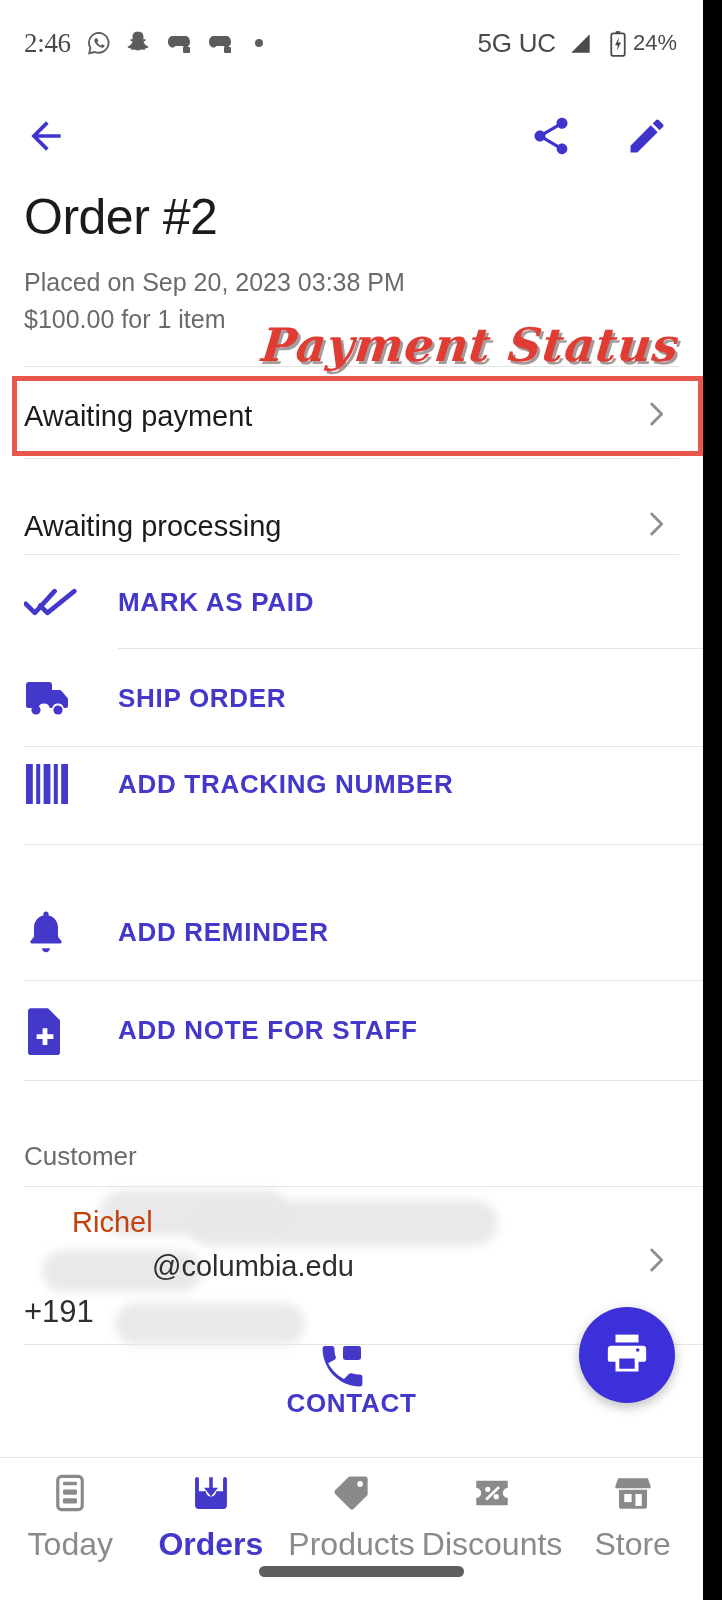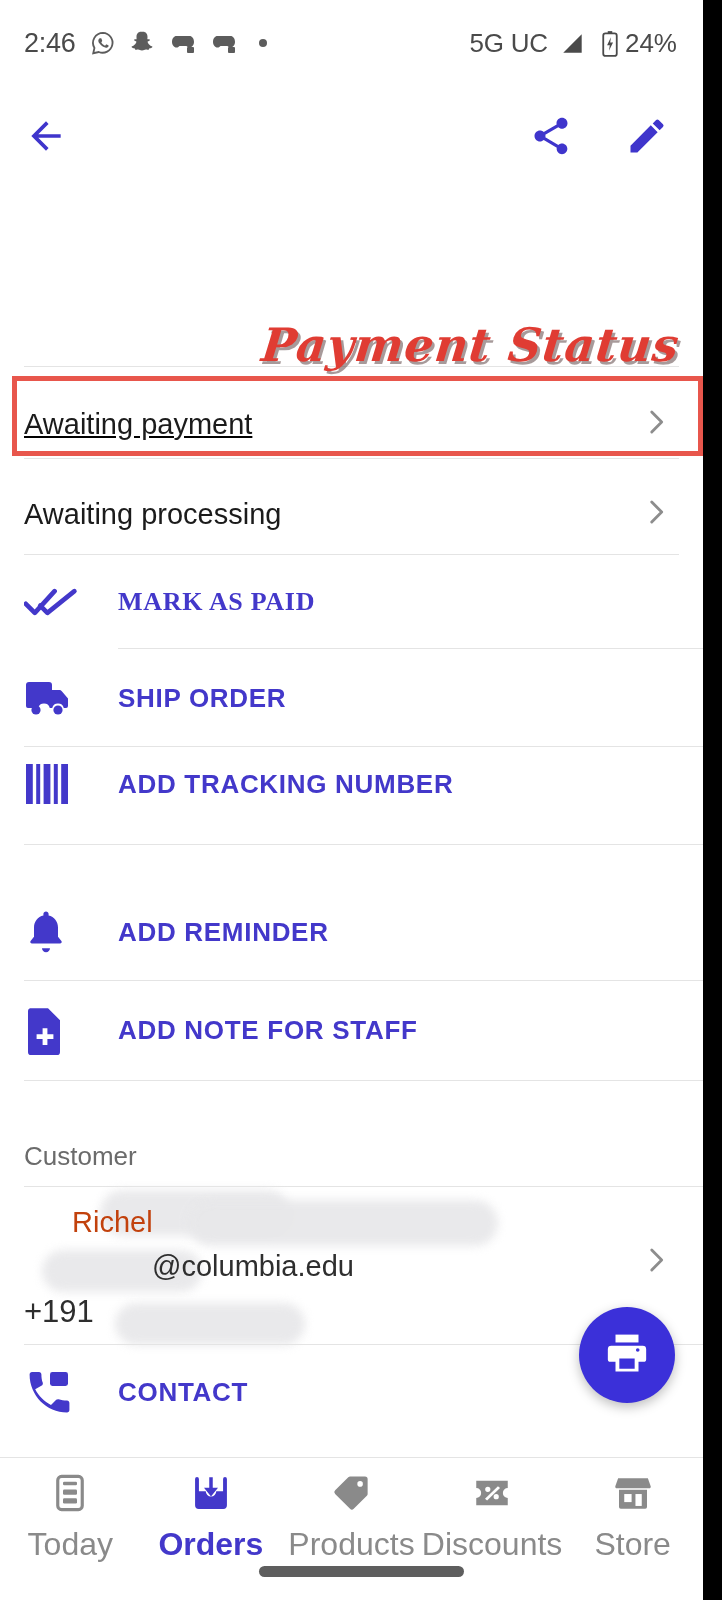--- a/index.html
+++ b/index.html
@@ -23,32 +23,32 @@
 
   
   .statusbar {
     position: absolute; left: 0; top: 0; width: 703px; height: 86px;
     display: flex; align-items: center; justify-content: space-between;
     padding: 0 26px 0 24px;
   }
   .sb-left, .sb-right { display: flex; align-items: center; }
   .sb-time {
     font-size: 27px; color: #4a4a4a; letter-spacing: -0.3px;
-    font-family: Liberation Sans, sans-serif;
+    font-family: Liberation Serif, serif;
   }
   .sb-ico { margin-left: 15px; display: flex; align-items: center; }
   .sb-dot {
     width: 8px; height: 8px; border-radius: 50%;
     background: #5c5c5c; margin-left: 22px;
   }
   .sb-net {
     font-size: 26px; color: #4a4a4a; letter-spacing: -0.2px;
     margin-right: 12px;
   }
-  .sb-pct { font-size: 26px; color: #4a4a4a; margin-left: 6px; }
+  .sb-pct { font-size: 22px; color: #4a4a4a; margin-left: 6px; }
 
   
   .appbar {
     position: absolute; left: 0; top: 86px; width: 703px; height: 100px;
     display: flex; align-items: center; justify-content: space-between;
     padding: 0 34px 0 24px;
   }
   .appbar-right { display: flex; align-items: center; gap: 52px; }
   .iconbtn { display: flex; align-items: center; justify-content: center; }
 
@@ -207,46 +207,51 @@
           </svg>
       </div>
       <div class="iconbtn">
         <svg width="44" height="44" viewBox="0 0 24 24">
             <path fill="#3f35cc" d="M3 17.25V21h3.75L17.81 9.94l-3.75-3.75L3 17.25zM20.71 7.04a1 1 0 000-1.41l-2.34-2.34a1 1 0 00-1.41 0l-1.83 1.83 3.75 3.75 1.83-1.83z"></path>
           </svg>
       </div>
     </div>
   </div>
 
+  <div class="order-head">
+    <div class="order-title">Order #2</div>
+    <div class="order-sub">Placed on Sep 20, 2023 03:38 PM</div>
+    <div class="order-sub" style="margin-top:2px">$100.00 for 1 item</div>
+  </div>
 
   <div class="divider" style="left:24px; top:366px; width:655px;"></div>
 
-  <div class="statusrow" style="top:388px; height:72px;text-decoration:underline;">
+  <div class="statusrow" style="top:380px; height:72px;">
     <span class="lbl">Awaiting payment</span>
     <span class="chev">
       <svg width="34" height="34" viewBox="0 0 24 24">
           <path fill="none" stroke="#8d8d8d" stroke-width="2" stroke-linecap="round" stroke-linejoin="round" d="M9 5l7 7-7 7"></path>
         </svg>
     </span>
   </div>
 
   <div class="divider" style="left:24px; top:458px; width:655px;"></div>
 
-  <div class="statusrow" style="top:478px; height:72px;">
+  <div class="statusrow" style="top:490px; height:72px;">
     <span class="lbl">Awaiting processing</span>
     <span class="chev">
       <svg width="34" height="34" viewBox="0 0 24 24">
           <path fill="none" stroke="#8d8d8d" stroke-width="2" stroke-linecap="round" stroke-linejoin="round" d="M9 5l7 7-7 7"></path>
         </svg>
     </span>
   </div>
 
   <div class="divider" style="left:24px; top:554px; width:655px;"></div>
 
-  <div class="actionrow" style="top:554px;font-family:Liberation Serif, serif;">
+  <div class="actionrow" style="top:554px;">
     <span class="ic">
       <svg width="54" height="40" viewBox="0 0 30 18">
           <path fill="none" stroke="#4338ca" stroke-width="2.6" stroke-linecap="round" stroke-linejoin="round" d="M1 10l5 5L17 3"></path>
           <path fill="none" stroke="#4338ca" stroke-width="2.6" stroke-linecap="round" stroke-linejoin="round" d="M9 11l4 4L28 3"></path>
         </svg>
     </span>
     <span class="txt">MARK AS PAID</span>
   </div>
   <div class="divider" style="left:118px; top:648px; width:585px;"></div>
 
@@ -313,21 +318,21 @@
   <div style="position:absolute; right:30px; top:1243px;">
     <span>
       <svg width="34" height="34" viewBox="0 0 24 24">
           <path fill="none" stroke="#8d8d8d" stroke-width="2" stroke-linecap="round" stroke-linejoin="round" d="M9 5l7 7-7 7"></path>
         </svg>
     </span>
   </div>
 
   <div class="divider" style="left:24px; top:1344px; width:679px;"></div>
 
-  <div class="actionrow" style="top:1344px;">
+  <div class="actionrow" style="top:1344px;flex-direction:column;">
     <span class="ic">
       <svg width="48" height="44" viewBox="0 0 24 22">
           <path fill="#4338ca" d="M5.6 9.6c1.7 3.4 4.5 6.1 7.9 7.9l2.6-2.6c.3-.3.8-.4 1.2-.3 1.3.4 2.7.7 4.2.7.7 0 1.2.5 1.2 1.2V20c0 .7-.5 1.2-1.2 1.2C11.3 21.2 2.8 12.7 2.8 2.2 2.8 1.5 3.3 1 4 1h3.5c.7 0 1.2.5 1.2 1.2 0 1.5.2 2.9.7 4.2.1.4 0 .9-.3 1.2L5.6 9.6z"></path>
           <rect x="13" y="1" width="9" height="7" rx="1.2" fill="#4338ca"></rect>
         </svg>
     </span>
     <span class="txt">CONTACT</span>
   </div>
 
   <div class="fab">

